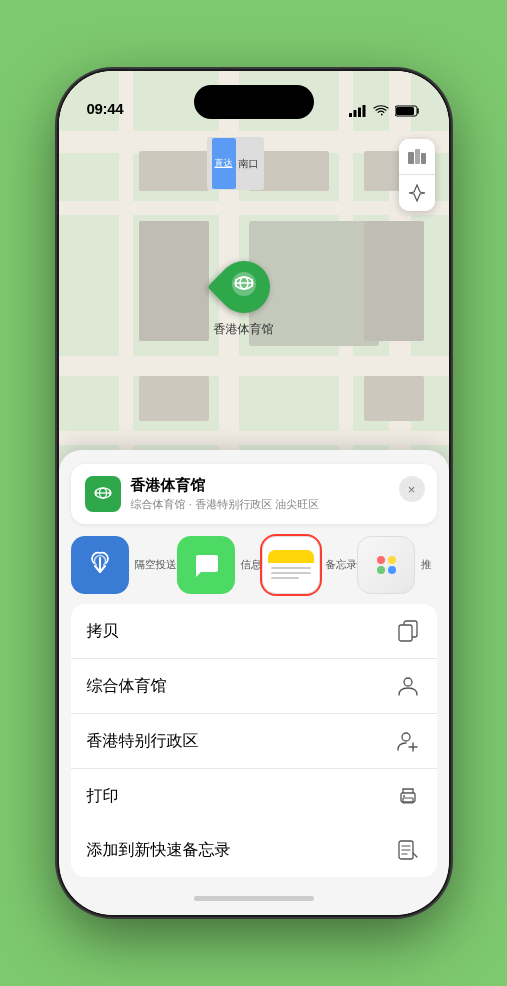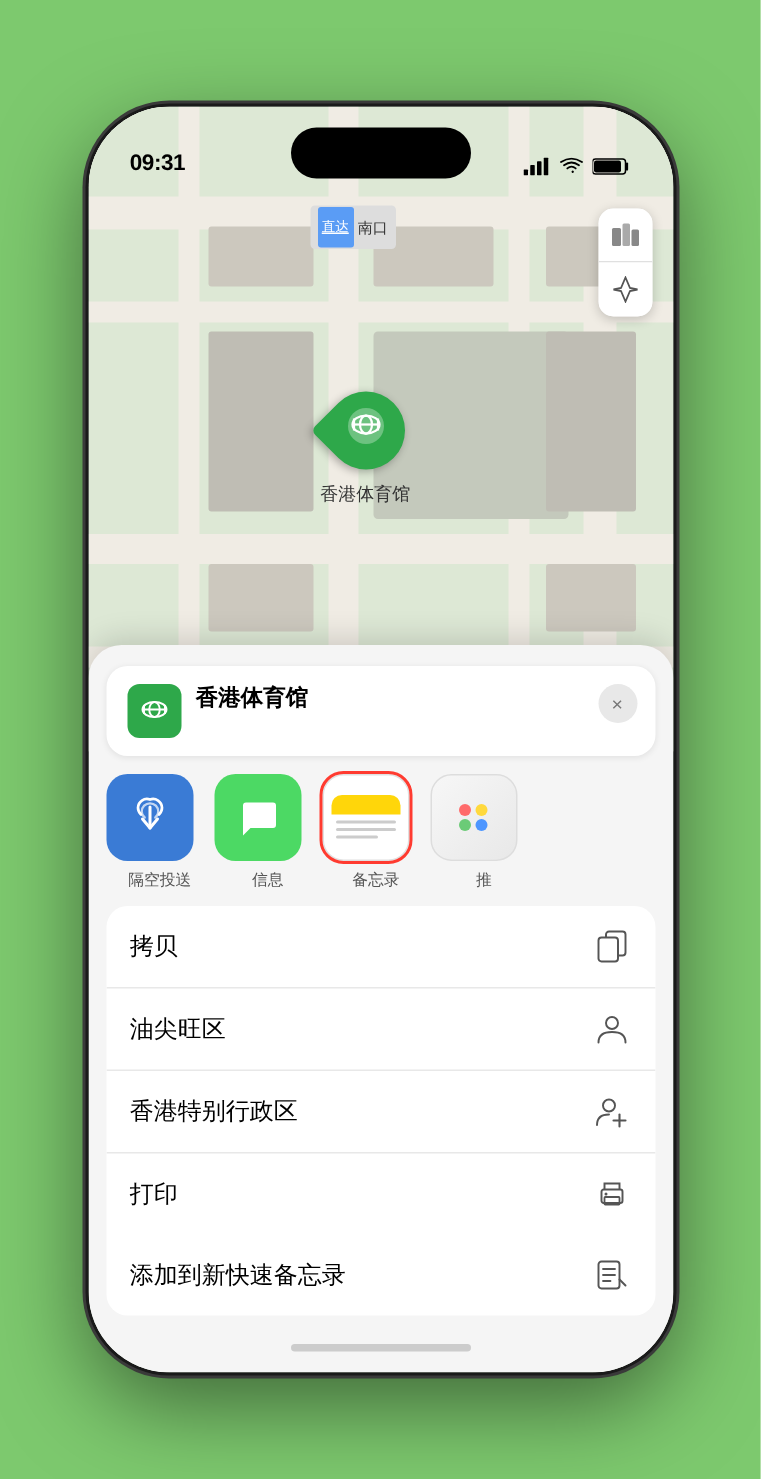--- a/index.html
+++ b/index.html
@@ -219,21 +219,22 @@
     
     .share-actions {
       display: flex;
       gap: 0;
       padding: 4px 12px 10px;
       overflow-x: auto;
     }
 
     .share-item {
       display: flex;
-      flex-direction: column;
+      flex-direction: row;
+      align-items: center;
       gap: 6px;
       min-width: 72px;
     }
 
     .share-icon-wrap {
       width: 58px;
       height: 58px;
       border-radius: 14px;
       display: flex;
       align-items: center;
@@ -346,21 +347,21 @@
       <div style="position:absolute;top:80px;left:80px;width:70px;height:40px;background:#ccc8be;border-radius:2px;"></div>
       <div style="position:absolute;top:80px;left:190px;width:80px;height:40px;background:#ccc8be;border-radius:2px;"></div>
       <div style="position:absolute;top:80px;left:305px;width:60px;height:40px;background:#ccc8be;border-radius:2px;"></div>
       <div style="position:absolute;top:150px;left:80px;width:70px;height:120px;background:#bfbdb4;border-radius:2px;"></div>
       <div style="position:absolute;top:150px;left:190px;width:130px;height:125px;background:#c4c9bc;border-radius:3px;"></div>
       <div style="position:absolute;top:150px;left:305px;width:60px;height:120px;background:#bfbdb4;border-radius:2px;"></div>
       <div style="position:absolute;top:305px;left:80px;width:70px;height:45px;background:#ccc8be;border-radius:2px;"></div>
       <div style="position:absolute;top:305px;left:305px;width:60px;height:45px;background:#ccc8be;border-radius:2px;"></div>
 
       <div style="position:absolute;top:66px;left:148px;font-size:10px;color:#333;background:#ddd;padding:1px 5px;border-radius:3px;display:flex;align-items:center;gap:3px;">
-        <span style="font-size:9px;background:#5a9cf5;color:#fff;padding:7px 3px;border-radius:2px;text-decoration:underline;">直达</span>
+        <span style="font-size:9px;background:#5a9cf5;color:#fff;padding:19px 3px;border-radius:2px;text-decoration:underline;">直达</span>
         <span>南口</span>
       </div>
 
       <div class="map-controls">
         <div class="map-control-btn">
           <svg width="20" height="20" viewBox="0 0 20 20" fill="none">
             <rect x="1" y="5" width="6" height="12" rx="1" fill="#888"></rect>
             <rect x="8" y="2" width="5" height="15" rx="1" fill="#aaa"></rect>
             <rect x="14" y="6" width="5" height="11" rx="1" fill="#888"></rect>
           </svg>
@@ -385,21 +386,21 @@
             </svg>
           </div>
         </div>
         <div class="pin-label">香港体育馆</div>
       </div>
     </div>
 
     <div class="dynamic-island"></div>
 
     <div class="status-bar">
-      <div class="status-time">09:31</div>
+      <div class="status-time">09:44</div>
       <div class="status-icons">
 
         <svg width="18" height="12" viewBox="0 0 18 12">
           <rect x="0" y="8" width="3" height="4" rx="0.5" fill="#000"></rect>
           <rect x="4.5" y="5" width="3" height="7" rx="0.5" fill="#000"></rect>
           <rect x="9" y="2.5" width="3" height="9.5" rx="0.5" fill="#000"></rect>
           <rect x="13.5" y="0" width="3" height="12" rx="0.5" fill="#000"></rect>
         </svg>
 
         <svg width="16" height="12" viewBox="0 0 16 12">
@@ -424,20 +425,21 @@
           <svg width="22" height="22" viewBox="0 0 22 22" fill="none">
             <ellipse cx="11" cy="10" rx="8" ry="5" stroke="white" stroke-width="1.3" fill="none"></ellipse>
             <ellipse cx="11" cy="10" rx="3.5" ry="5" stroke="white" stroke-width="1.3" fill="none"></ellipse>
             <line x1="3" y1="10" x2="19" y2="10" stroke="white" stroke-width="1.3"></line>
             <line x1="4" y1="7" x2="4" y2="13" stroke="white" stroke-width="1.3"></line>
             <line x1="18" y1="7" x2="18" y2="13" stroke="white" stroke-width="1.3"></line>
           </svg>
         </div>
         <div class="location-info">
           <div class="location-name">香港体育馆</div>
+          <div class="location-sub">综合体育馆 · 香港特别行政区 油尖旺区</div>
         </div>
         <div class="close-btn">×</div>
       </div>
 
       <div class="share-actions">
 
         <div class="share-item">
           <div class="share-icon-wrap share-icon-airdrop">
             <svg width="30" height="30" viewBox="0 0 30 30" fill="none">
               <path d="M15 8 L15 22" stroke="white" stroke-width="2" stroke-linecap="round"></path>
@@ -496,21 +498,21 @@
           <span class="action-text">拷贝</span>
           <div class="action-icon">
             <svg width="22" height="22" viewBox="0 0 22 22" fill="none">
               <rect x="7" y="1" width="13" height="16" rx="2" stroke="#555" stroke-width="1.3" fill="none"></rect>
               <rect x="2" y="5" width="13" height="16" rx="2" stroke="#555" stroke-width="1.3" fill="#fff"></rect>
             </svg>
           </div>
         </div>
 
         <div class="action-item">
-          <span class="action-text">油尖旺区</span>
+          <span class="action-text">综合体育馆</span>
           <div class="action-icon">
             <svg width="22" height="22" viewBox="0 0 22 22" fill="none">
               <circle cx="11" cy="7" r="4" stroke="#555" stroke-width="1.3" fill="none"></circle>
               <path d="M2 20 Q2 13 11 13 Q20 13 20 20" stroke="#555" stroke-width="1.3" fill="none" stroke-linecap="round"></path>
             </svg>
           </div>
         </div>
 
         <div class="action-item">
           <span class="action-text">香港特别行政区</span>

